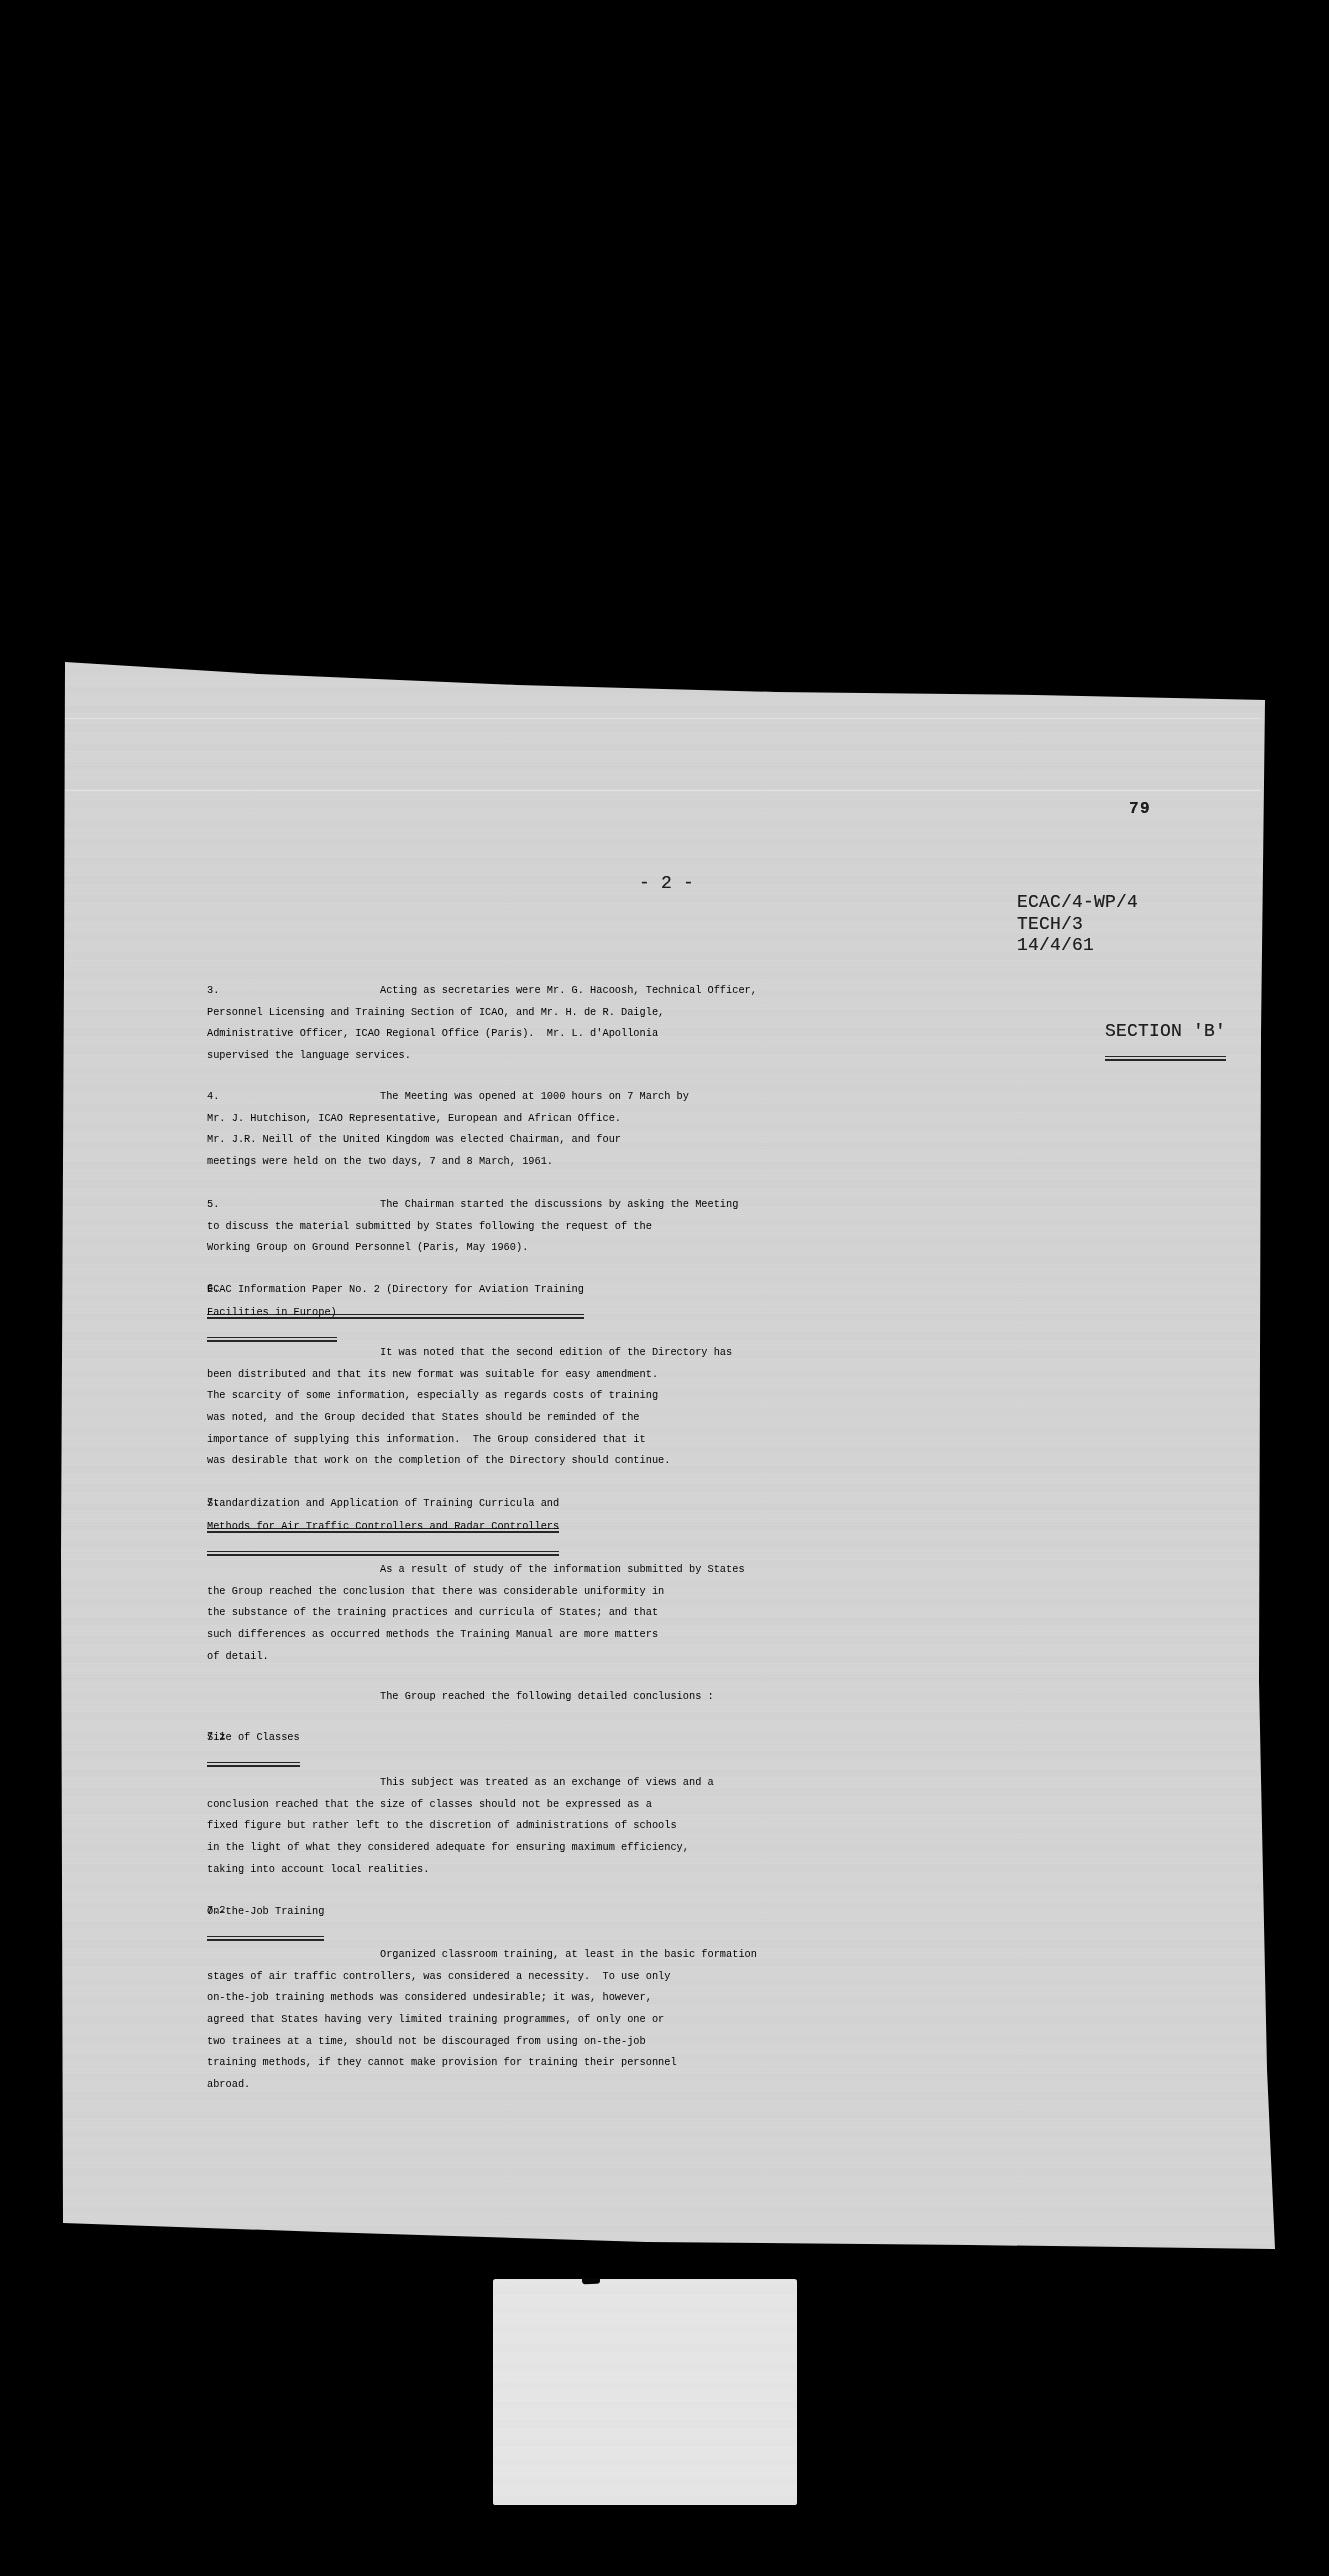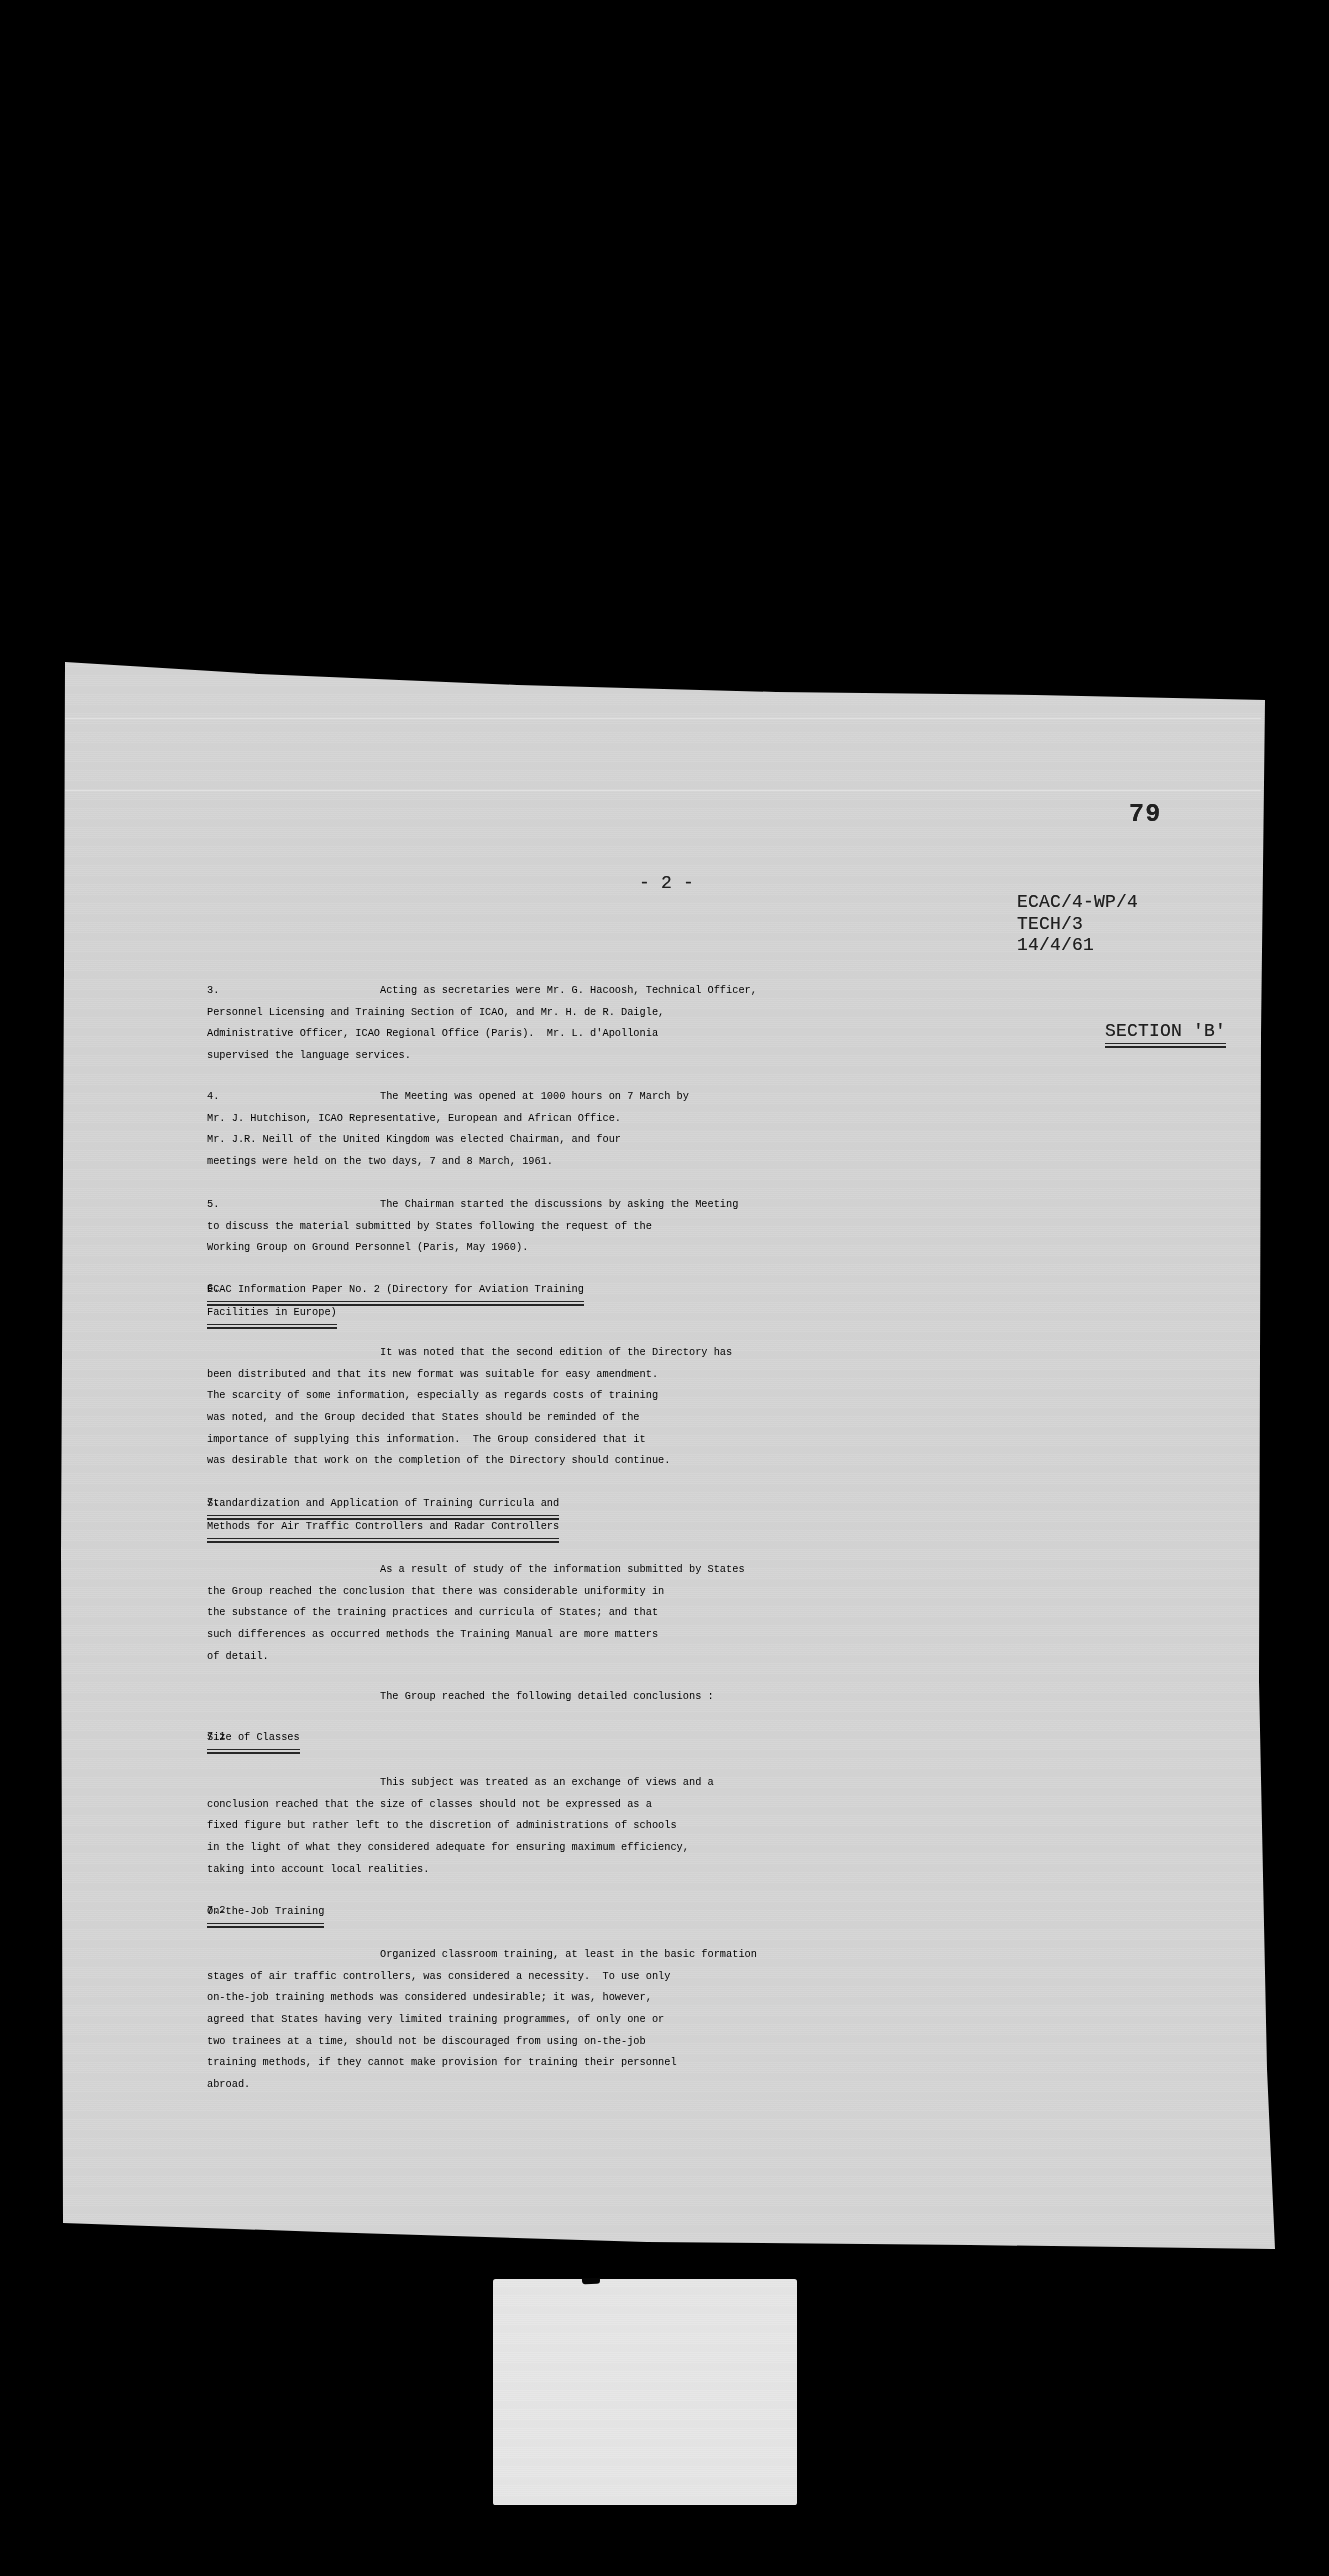--- a/index.html
+++ b/index.html
@@ -63,21 +63,21 @@
   
   .tw {
     position: absolute;
     color: #202020;
     font-size: 18px;
     letter-spacing: 0.2px;
     text-shadow: 0 0 0.6px rgba(30,30,30,0.6);
     white-space: pre;
   }
   .page-number {
-    font-size: 25px;
+    font-size: 16px;
     font-weight: bold;
     letter-spacing: 1.3px;
     text-shadow: 0 0 0.6px rgba(0,0,0,0.8);
   }
   .line {
     height: 21.7px;
     line-height: 21.7px;
     white-space: pre;
   }
   .hline {
@@ -96,21 +96,21 @@
     height: 21.7px;
     line-height: 21.7px;
   }
   .hlines { }
   .indent-first .line:first-child { text-indent: 173px; }
   .single-indent { text-indent: 173px; }
   
   .dl {
     position: relative;
     display: inline-block;
-    padding-bottom: 0px;
+    padding-bottom: 13px;
     border-bottom: 1.9px solid #262626;
   }
   .dl::after {
     content: "";
     position: absolute;
     left: 0;
     right: 0;
     bottom: -4.5px;
     height: 1.3px;
     background: #262626;

